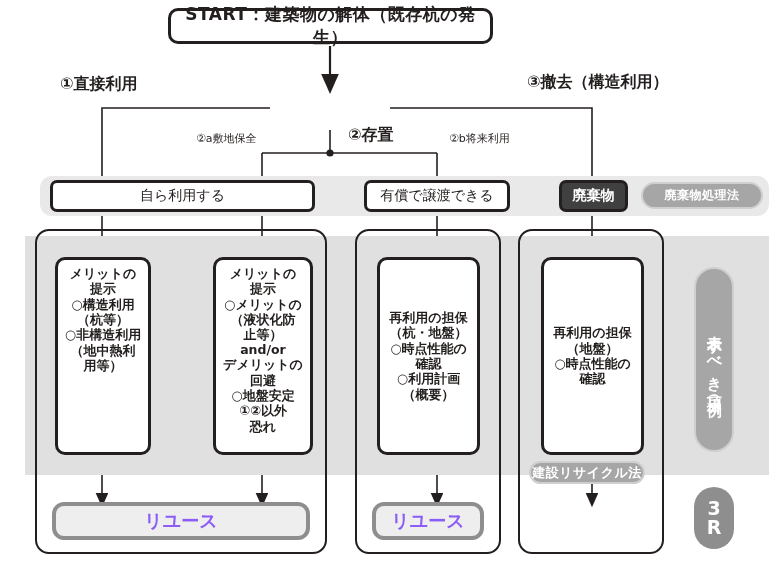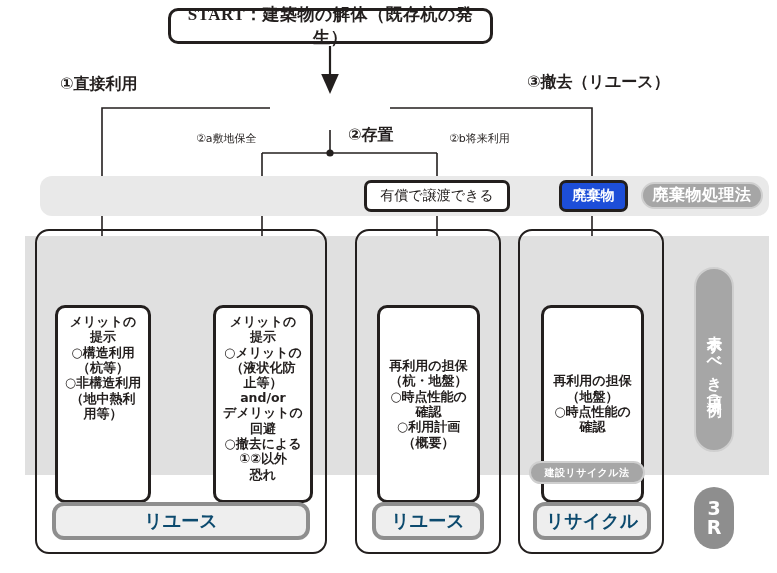--- a/index.html
+++ b/index.html
@@ -3,51 +3,51 @@
 <meta charset="utf-8">
 <style>
   html,body{margin:0;padding:0;background:#ffffff;}
   body{width:777px;height:573px;position:relative;overflow:hidden;
        font-family:"DejaVu Sans","Liberation Sans",sans-serif;color:#231f1e;}
   #stage{position:absolute;left:0;top:0;width:777px;height:573px;}
   .abs{position:absolute;box-sizing:border-box;}
 
   
   .ctr{display:flex;align-items:center;justify-content:center;text-align:center;}
-  .col{display:flex;flex-direction:column;align-items:center;justify-content:center;text-align:center;margin-top:48px;}
+  .col{display:flex;flex-direction:column;align-items:center;justify-content:center;text-align:center;}
 
   
   .start{
     border:3px solid #231f1e;border-radius:10px;background:#fff;
-    font-weight:bold;font-size:17px;letter-spacing:.5px;font-family:Liberation Serif, serif;
+    font-weight:bold;font-size:17px;letter-spacing:.5px;
   }
 
   
   .diamond-wrap{}
   .diamond-wrap svg{display:block;}
   .diamond-label{font-size:15px;font-weight:normal;}
 
   
   .branch-big{font-size:16px;font-weight:bold;white-space:nowrap;}
   .branch-small{font-size:11px;white-space:nowrap;}
 
   
   .band{background:#e9e9e9;border-radius:12px;}
 
   
   .optbox{
     border:3px solid #231f1e;border-radius:7px;background:#fff;
     font-size:14px;
   }
-  .optbox.dark{background:#1d4ed8;color:#fff;font-weight:bold;border-color:#231f1e;}
+  .optbox.dark{background:#404040;color:#fff;font-weight:bold;border-color:#231f1e;}
 
   
   .lawpill{
     background:#a6a6a6;color:#fff;border-radius:999px;
-    font-size:16px;font-weight:bold;letter-spacing:.5px;
+    font-size:12px;font-weight:bold;letter-spacing:.5px;
     border:2px solid #cfcfcf;
   }
 
   
   .group{border:2px solid #231f1e;border-radius:14px;background:transparent;}
 
   
   .panel{background:#e0e0e0;}
 
   
@@ -55,21 +55,21 @@
     border:3px solid #231f1e;border-radius:10px;background:#fff;
     padding:6px 4px;font-size:13px;line-height:1.18;
   }
   .detail .hd{font-weight:bold;}
   .detail .li{font-weight:bold;}
   .detail .mid{font-weight:bold;font-size:12.5px;}
 
   
   .outcome{
     border:4px solid #8e8e8e;border-radius:12px;background:#eeeeee;
-    font-size:18px;font-weight:bold;color:#0c4a6e;
+    font-size:18px;font-weight:bold;color:#8b5cf6;
   }
 
   
   .sidepanel{background:#e0e0e0;border-radius:14px;}
   .vpill{
     background:#a6a6a6;color:#fff;border-radius:999px;border:2px solid #cfcfcf;
     writing-mode:vertical-rl;text-orientation:upright;
     font-size:15px;font-weight:bold;letter-spacing:2px;
     display:flex;align-items:center;justify-content:center;
   }
@@ -119,27 +119,30 @@
       <path d="M592,478 L592,500" stroke-width="1.6" marker-end="url(#ah)"></path>
     </g>
   </svg>
 
   <div class="abs start ctr" style="left:168px;top:8px;width:325px;height:36px;">
     <span>START：建築物の解体（既存杭の発生）</span>
   </div>
 
 
   <div class="abs branch-big" style="left:60px;top:74px;">①直接利用</div>
-  <div class="abs branch-big" style="left:527px;top:72px;">③撤去（リユース）</div>
+  <div class="abs branch-big" style="left:527px;top:72px;">③撤去（構造利用）</div>
   <div class="abs branch-big" style="left:348px;top:125px;">②存置</div>
   <div class="abs branch-small" style="left:196px;top:131px;">②a敷地保全</div>
   <div class="abs branch-small" style="left:432px;top:131px;margin-left:17px;">②b将来利用</div>
 
   <div class="abs band" style="left:40px;top:176px;width:729px;height:40px;"></div>
 
+  <div class="abs optbox ctr" style="left:50px;top:180px;width:265px;height:32px;">
+    <span>自ら利用する</span>
+  </div>
   <div class="abs optbox ctr" style="left:364px;top:180px;width:146px;height:32px;">
     <span>有償で譲渡できる</span>
   </div>
   <div class="abs optbox dark ctr" style="left:559px;top:180px;width:69px;height:32px;">
     <span>廃棄物</span>
   </div>
   <div class="abs lawpill ctr" style="left:641px;top:182px;width:122px;height:27px;">
     <span>廃棄物処理法</span>
   </div>
 
@@ -161,53 +164,50 @@
 
   <div class="abs detail col" style="left:213px;top:257px;width:100px;height:198px;justify-content:flex-start;">
     <div class="hd">メリットの</div>
     <div class="hd">提示</div>
     <div class="li">○メリットの</div>
     <div class="li">（液状化防</div>
     <div class="li">止等）</div>
     <div class="mid">and/or</div>
     <div class="hd">デメリットの</div>
     <div class="hd">回避</div>
-    <div class="li">○撤去による</div>
+    <div class="li">○地盤安定</div>
     <div class="li">①②以外</div>
     <div class="li">恐れ</div>
   </div>
 
   <div class="abs detail col" style="left:377px;top:257px;width:103px;height:198px;">
     <div class="hd">再利用の担保</div>
     <div class="hd">（杭・地盤）</div>
     <div class="li">○時点性能の</div>
     <div class="li">確認</div>
     <div class="li">○利用計画</div>
     <div class="li">（概要）</div>
   </div>
 
   <div class="abs detail col" style="left:541px;top:257px;width:103px;height:198px;">
     <div class="hd">再利用の担保</div>
     <div class="hd">（地盤）</div>
     <div class="li">○時点性能の</div>
     <div class="li">確認</div>
   </div>
 
-  <div class="abs lawpill ctr" style="left:529px;top:461px;width:116px;height:23px;font-size:10px;">
+  <div class="abs lawpill ctr" style="left:529px;top:461px;width:116px;height:23px;font-size:13px;">
     <span>建設リサイクル法</span>
   </div>
 
   <div class="abs outcome ctr" style="left:52px;top:502px;width:258px;height:38px;">
     <span>リユース</span>
   </div>
   <div class="abs outcome ctr" style="left:372px;top:502px;width:112px;height:38px;">
     <span>リユース</span>
-  </div>
-  <div class="abs outcome ctr" style="left:533px;top:502px;width:118px;height:38px;">
-    <span>リサイクル</span>
   </div>
 
   <div class="abs sidepanel" style="left:676px;top:244px;width:76px;height:230px;"></div>
   <div class="abs vpill" style="left:694px;top:267px;width:40px;height:185px;">
     <span>表示すべき項目（例）</span>
   </div>
   <div class="abs threeR" style="left:694px;top:487px;width:40px;height:62px;">
     <span>3</span>
     <span>R</span>
   </div>

